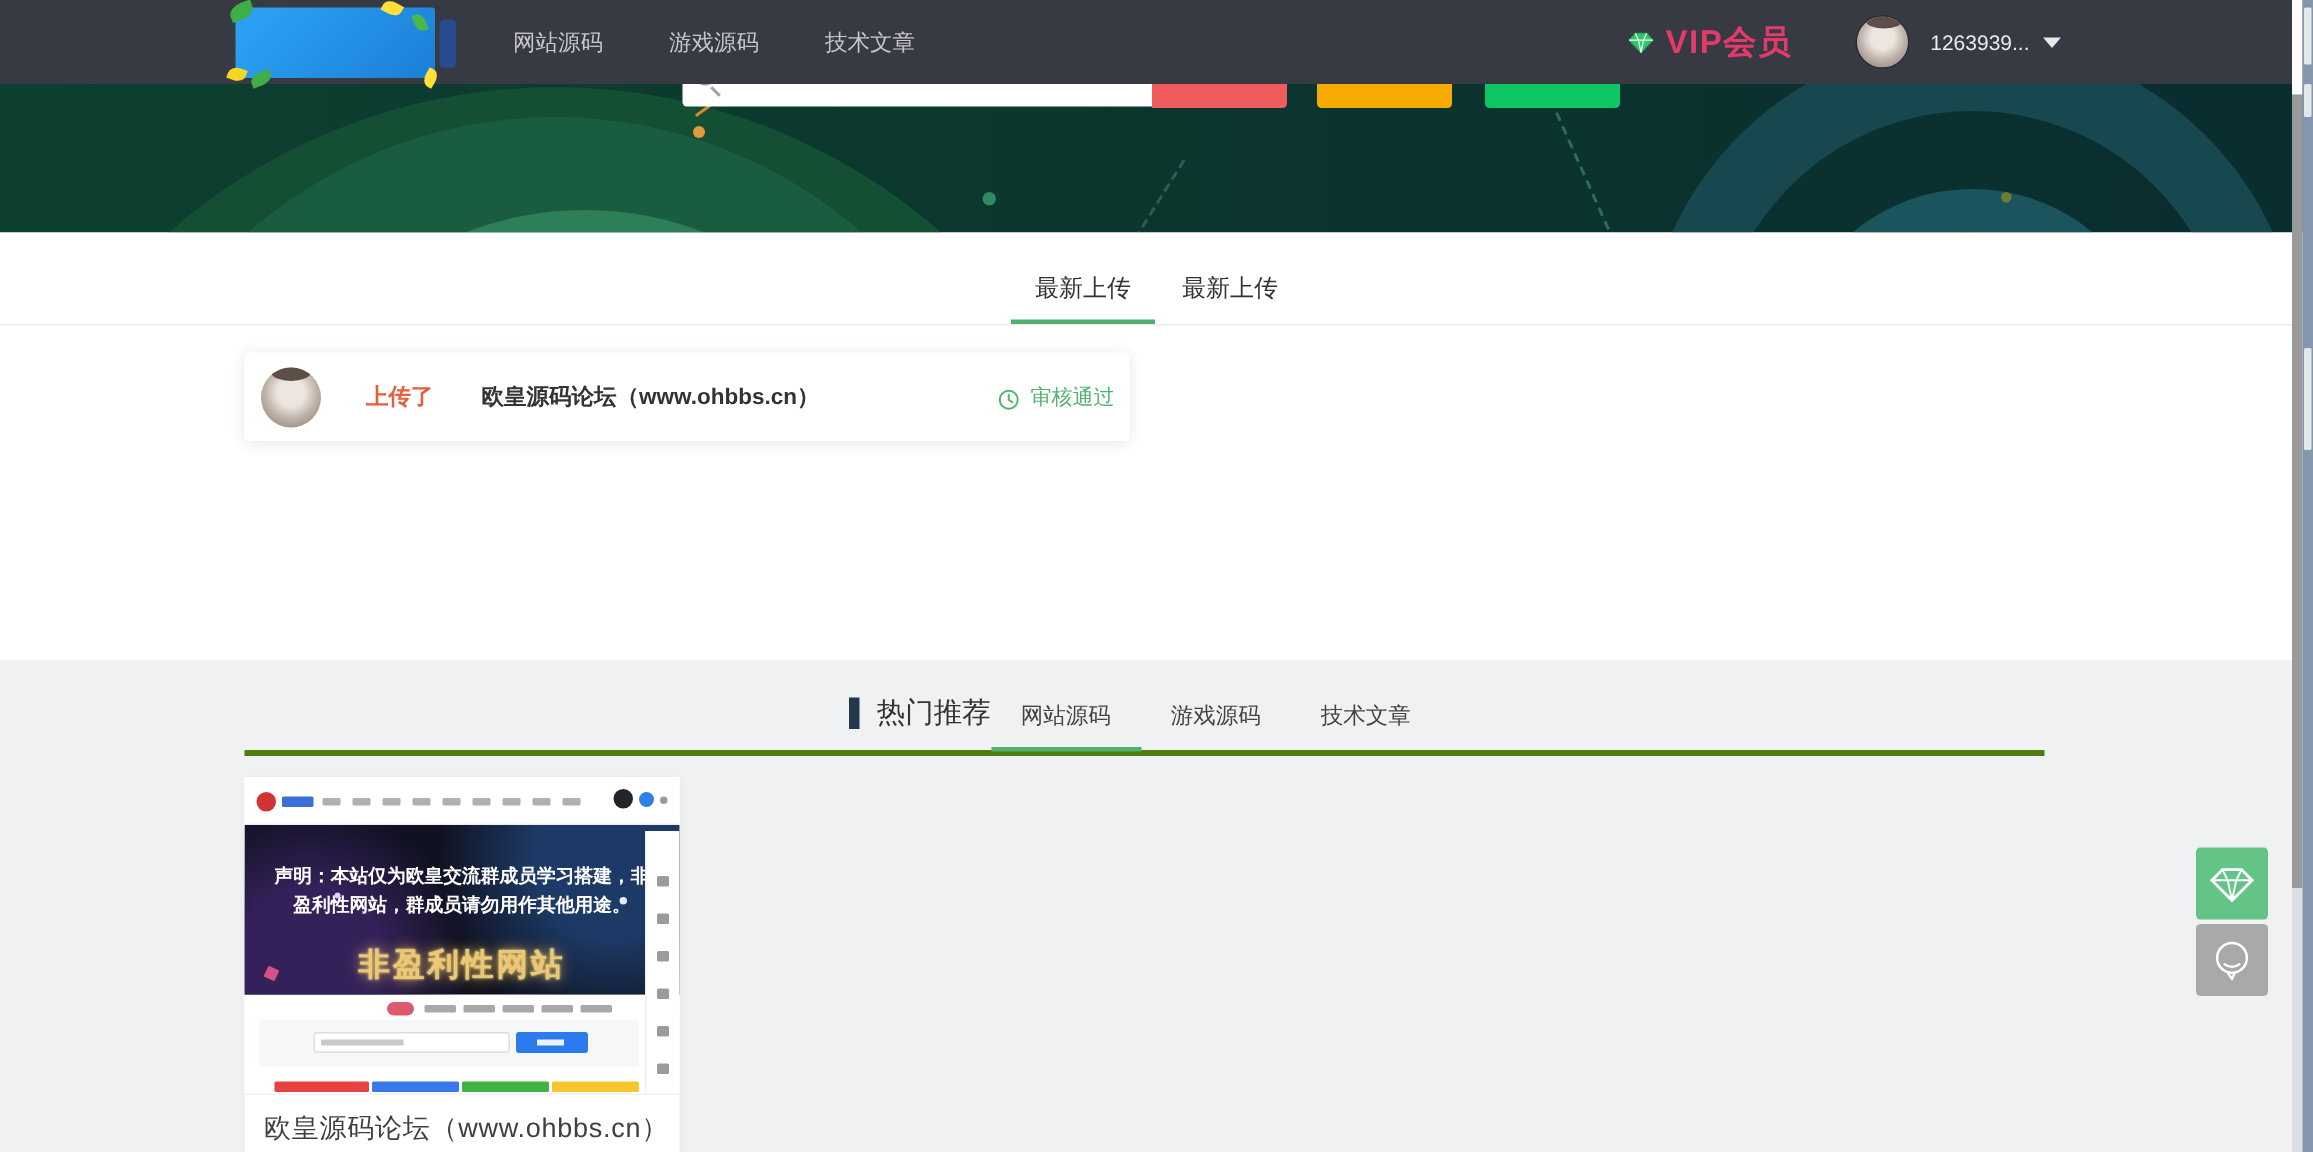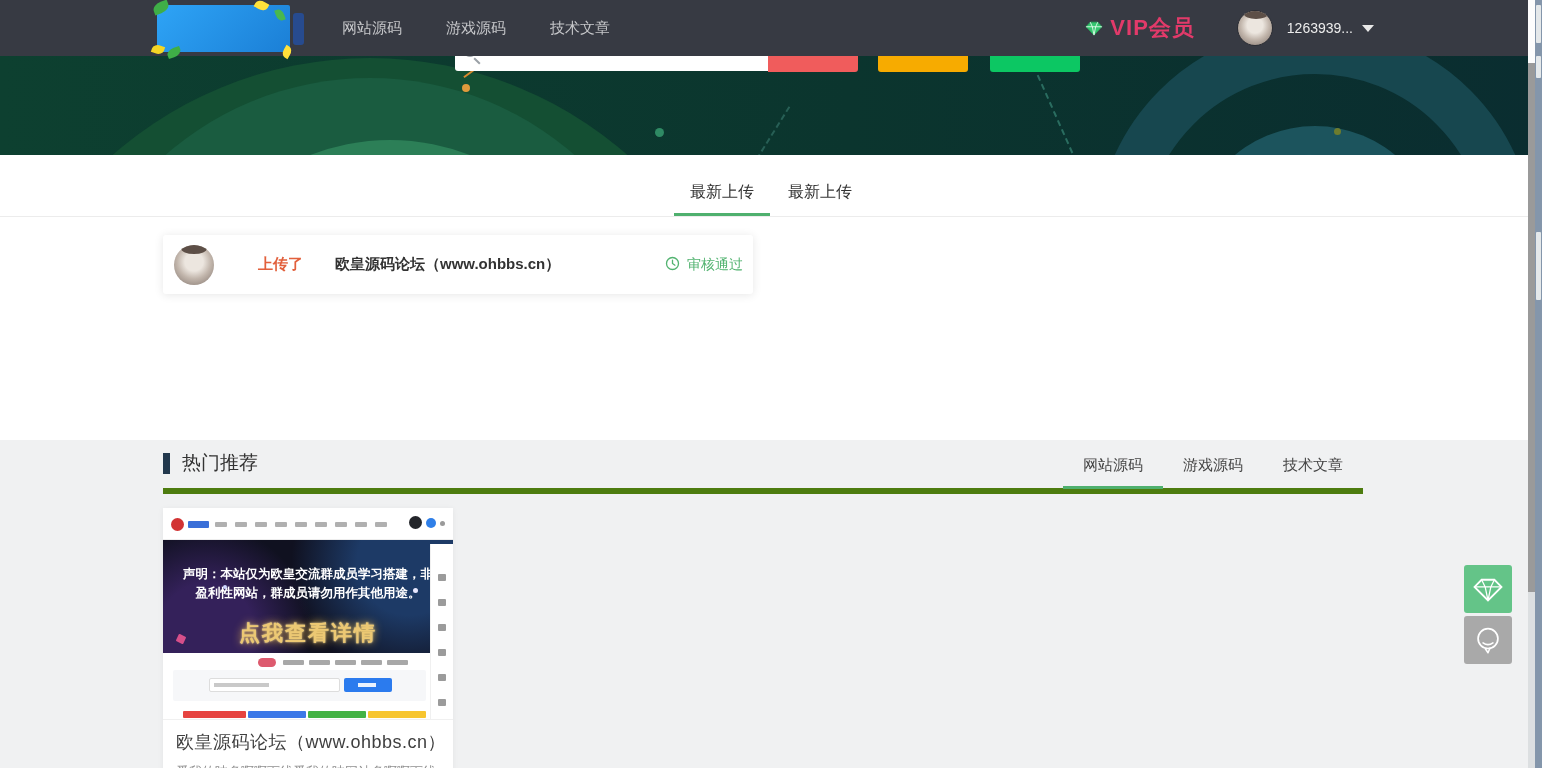--- a/index.html
+++ b/index.html
@@ -76,29 +76,29 @@
   .ftab.active { border-bottom-color:#4fb06e; }
   .content { margin-left:163px; width:1200px; }
   .feed-row { margin-top:18px; width:590px; height:59px; background:#fff; border-radius:3px;
               box-shadow:0 1px 10px rgba(0,0,0,0.10); display:flex; align-items:center;
               padding:0 10px 0 11px; cursor:pointer; }
   .feed-avatar { width:40px; height:40px; border-radius:50%; flex:none;
                  background:radial-gradient(circle at 50% 42%, #ece6df 0 30%, #c2b6ac 55%, #7d7069 100%);
                  position:relative; overflow:hidden; }
   .feed-avatar::before { content:""; position:absolute; left:7px; top:-2px; width:26px; height:11px;
                          background:#5d4f47; border-radius:0 0 50% 50%; }
-  .feed-action { color:#e2603c; font-size:15px; font-weight:bold; margin-left:44px; flex:none; }
+  .feed-action { color:#e2603c; font-size:15px; font-weight:bold; margin-left:30px; flex:none; }
   .feed-title { color:#333; font-size:15px; font-weight:bold; margin-left:32px; flex:1;
                 white-space:nowrap; overflow:hidden; }
-  .feed-status { display:flex; align-items:flex-start; gap:7px; color:#52b370; font-size:14px; flex:none; }
+  .feed-status { display:flex; align-items:flex-end; gap:7px; color:#52b370; font-size:14px; flex:none; }
 
   
   .sec-hot { position:absolute; left:0; top:440px; width:1542px; height:328px; background:#f0f1f2; }
-  .hot-header { display:flex; align-items:flex-end; justify-content:space-between;
-                padding-top:10px; border-bottom:6px solid #4d7c0f; }
+  .hot-header { display:flex; align-items:flex-end; justify-content:center;
+                padding-top:22px; border-bottom:4px solid #4d7c0f; }
   .hot-title-wrap { display:flex; align-items:center; gap:12px; padding-bottom:12px; }
   .hot-bar { width:7px; height:21px; background:#22384d; }
   .hot-title { font-size:19px; color:#333; }
   .hot-tabs { display:flex; }
   .htab { font-size:15px; color:#444; padding:0 20px 13px; cursor:pointer; position:relative; }
   .htab.active::after { content:""; position:absolute; left:0; right:0; bottom:-1px; height:3px; background:#4fb06e; }
   .card { margin-top:14px; width:290px; background:#fff; cursor:pointer;
           box-shadow:0 1px 6px rgba(0,0,0,0.06); }
   .thumb { position:relative; width:290px; height:212px; background:#fff; overflow:hidden;
            border-bottom:1px solid #f0f0f0; }
@@ -230,21 +230,21 @@
             <i class="t-logo-dot"></i><i class="t-logo-bar"></i>
             <span class="t-menu">
               <b style="left:52px"></b><b style="left:72px"></b><b style="left:92px"></b>
               <b style="left:112px"></b><b style="left:132px"></b><b style="left:152px"></b>
               <b style="left:172px"></b><b style="left:192px"></b><b style="left:212px"></b>
             </span>
             <i class="t-dark"></i><i class="t-blue"></i><i class="t-gray"></i>
           </div>
           <div class="t-banner">
             <div class="t-banner-text">声明：本站仅为欧皇交流群成员学习搭建，非盈利性网站，群成员请勿用作其他用途。</div>
-            <div class="t-banner-cta">点我查看详情</div>
+            <div class="t-banner-cta">非盈利性网站</div>
             <i class="speck sp1"></i>
               <i class="speck sp2"></i>
               <i class="speck sp3"></i>
           </div>
           <div class="t-links">
             <i class="t-pill"></i>
             <b style="left:120px"></b>
               <b style="left:146px"></b>
               <b style="left:172px"></b>
             <b style="left:198px"></b>

